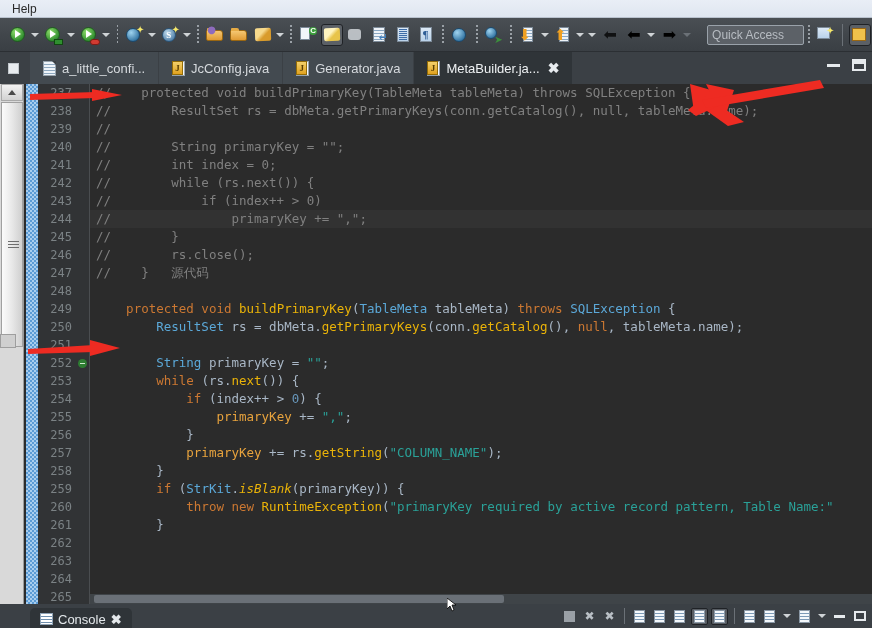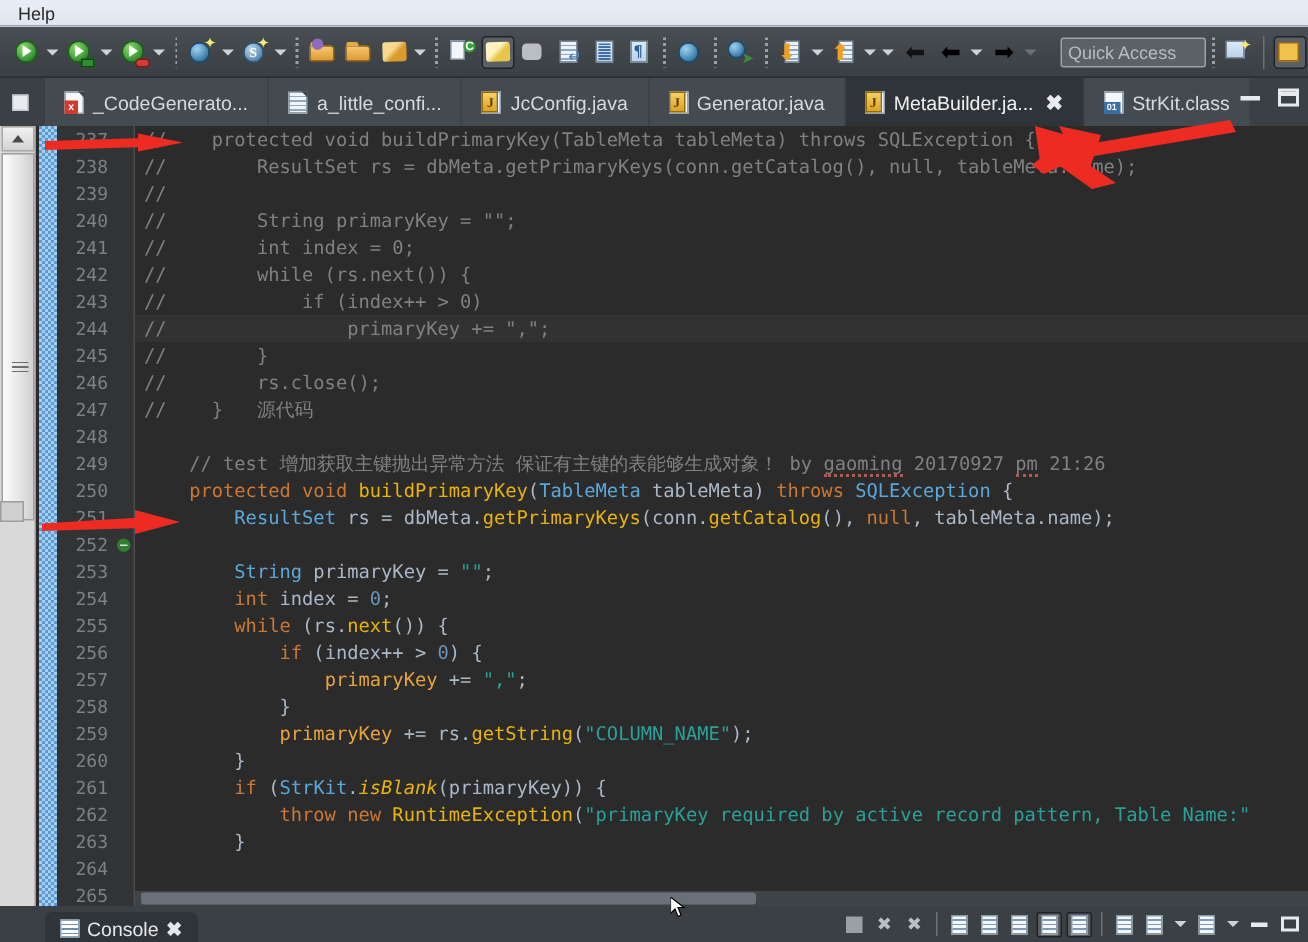--- a/index.html
+++ b/index.html
@@ -442,28 +442,20 @@
     </div>
   </div>
 
   <div class="tabbar">
     <div class="tab-left-btn">
         <div class="sq"></div>
       </div>
 
     <div class="tabs">
 
-      <div class="tab">
-        <span class="ficon">
-          <span class="page"></span>
-            <span class="corner"></span>
-            <span class="tagX">x</span>
-        </span>
-        <span>_CodeGenerato...</span>
-      </div>
 
       <div class="tab">
         <span class="ficon">
           <span class="page lines"></span>
             <span class="corner"></span>
         </span>
         <span>a_little_confi...</span>
       </div>
 
       <div class="tab">
@@ -484,27 +476,20 @@
 
       <div class="tab active">
         <span class="ficon">
           <span class="page"></span>
             <span class="tagJ">J</span>
         </span>
         <span>MetaBuilder.ja...</span>
         <span class="closex">✖</span>
       </div>
 
-      <div class="tab">
-        <span class="ficon">
-          <span class="page"></span>
-            <span class="tag01">01</span>
-        </span>
-        <span>StrKit.class</span>
-      </div>
 
     </div>
 
     <div class="win-controls">
       <div class="wc-min"></div>
       <div class="wc-max"></div>
     </div>
   </div>
 
   <div class="editor-wrap">
@@ -588,26 +573,24 @@
         <div class="cl"><span class="cmt">//</span></div>
         <div class="cl"><span class="cmt">//        String primaryKey = "";</span></div>
         <div class="cl"><span class="cmt">//        int index = 0;</span></div>
         <div class="cl"><span class="cmt">//        while (rs.next()) {</span></div>
         <div class="cl"><span class="cmt">//            if (index++ &gt; 0)</span></div>
         <div class="cl hl"><span class="cmt">//                primaryKey += ",";</span></div>
         <div class="cl"><span class="cmt">//        }</span></div>
         <div class="cl"><span class="cmt">//        rs.close();</span></div>
         <div class="cl"><span class="cmt">//    }   源代码</span></div>
         <div class="cl"><span class="pl"></span></div>
-        <div class="cl"><span class="cmt">    // test 增加获取主键抛出异常方法 保证有主键的表能够生成对象！ by </span><span class="cmt sq-u">gaoming</span><span class="cmt"> 20170927 </span><span class="cmt sq-u">pm</span><span class="cmt"> 21:26</span></div>
         <div class="cl"><span class="pl">    </span><span class="kw">protected void </span><span class="mth">buildPrimaryKey</span><span class="pl">(</span><span class="typ">TableMeta</span><span class="pl"> tableMeta) </span><span class="kw">throws </span><span class="typ">SQLException</span><span class="pl"> {</span></div>
         <div class="cl"><span class="pl">        </span><span class="typ">ResultSet</span><span class="pl"> rs = dbMeta.</span><span class="mth">getPrimaryKeys</span><span class="pl">(conn.</span><span class="mth">getCatalog</span><span class="pl">(), </span><span class="kw">null</span><span class="pl">, tableMeta.name);</span></div>
         <div class="cl"><span class="pl"></span></div>
         <div class="cl"><span class="pl">        </span><span class="typ">String</span><span class="pl"> primaryKey = </span><span class="str">""</span><span class="pl">;</span></div>
-        <div class="cl"><span class="pl">        </span><span class="kw">int</span><span class="pl"> index = </span><span class="num">0</span><span class="pl">;</span></div>
         <div class="cl"><span class="pl">        </span><span class="kw">while</span><span class="pl"> (rs.</span><span class="mth">next</span><span class="pl">()) {</span></div>
         <div class="cl"><span class="pl">            </span><span class="kw">if</span><span class="pl"> (index++ &gt; </span><span class="num">0</span><span class="pl">) {</span></div>
         <div class="cl"><span class="pl">                </span><span class="fld">primaryKey</span><span class="pl"> += </span><span class="str">","</span><span class="pl">;</span></div>
         <div class="cl"><span class="pl">            }</span></div>
         <div class="cl"><span class="pl">            </span><span class="fld">primaryKey</span><span class="pl"> += rs.</span><span class="mth">getString</span><span class="pl">(</span><span class="str">"COLUMN_NAME"</span><span class="pl">);</span></div>
         <div class="cl"><span class="pl">        }</span></div>
         <div class="cl"><span class="pl">        </span><span class="kw">if</span><span class="pl"> (</span><span class="typ">StrKit</span><span class="pl">.</span><span class="mth ital">isBlank</span><span class="pl">(primaryKey)) {</span></div>
         <div class="cl"><span class="pl">            </span><span class="kw">throw new </span><span class="mth">RuntimeException</span><span class="pl">(</span><span class="str">"primaryKey required by active record pattern, Table Name:"</span></div>
         <div class="cl"><span class="pl">        }</span></div>
       </div>

